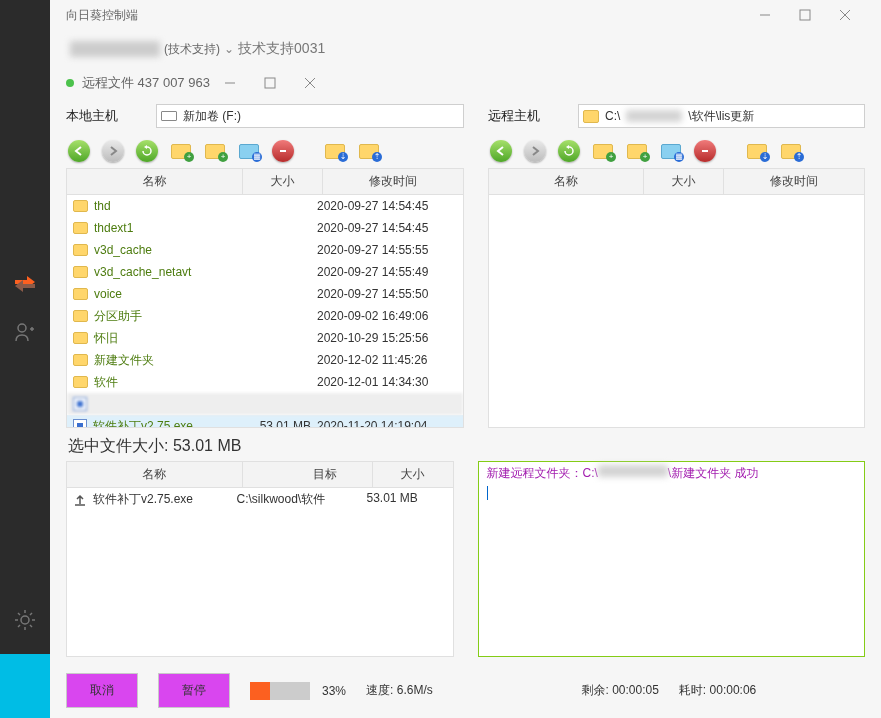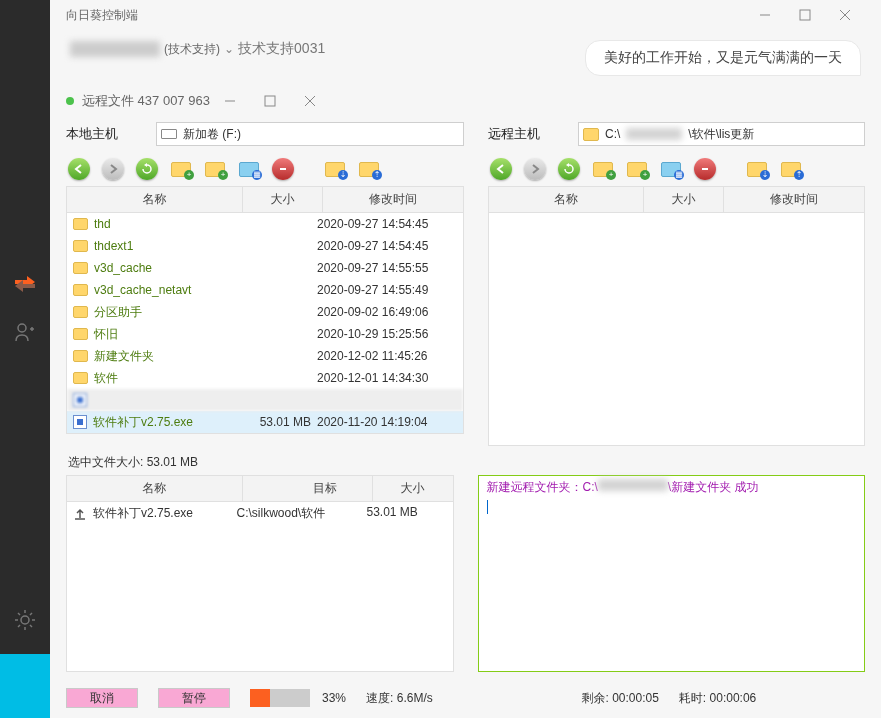--- a/index.html
+++ b/index.html
@@ -72,33 +72,33 @@
   .tbody { max-height:232px; overflow-y:auto;}
   .tr { display:flex; align-items:center; padding:2px 6px; height:22px;}
   .tr.selected { background:#def0fb;}
   .tr.blurred { background:#eee; filter:blur(1.5px);}
   .td-name{flex:1; display:flex; align-items:center; gap:6px; color:#4d7c0f; overflow:hidden; white-space:nowrap;}
   .td-size{width:74px; text-align:right; color:#333; padding-right:6px;}
   .td-date{width:140px; text-align:left; color:#333; font-family:"Segoe UI", sans-serif;}
   .folder-sm { width:15px; height:12px; background:#ffd66b; border:1px solid #e0b84e; border-radius:2px; flex-shrink:0;}
   .exe-sm { width:14px; height:14px; border:1px solid #6a8fcf; background:#fff; position:relative; flex-shrink:0;}
   .exe-sm::after{content:""; position:absolute; left:3px; top:3px; width:6px; height:6px; background:#3a6fcf;}
-  .selinfo { padding:8px 4px 4px 2px; color:#333; font-size:12px;}
+  .selinfo { padding:8px 4px 4px 2px; color:#333; font-size:16px;}
   .queue { border:1px solid #e0e0e0; background:#fff; flex:1; min-height:118px; display:flex; flex-direction:column;}
   .qhead { display:flex; background:#f3f3f3; border-bottom:1px solid #e0e0e0;}
   .qh { padding:4px 8px; color:#444; border-right:1px solid #e0e0e0; text-align:center;}
   .qh:last-child{border-right:none;}
   .qc1{flex:1;} .qc2{width:130px;padding-left:44px;} .qc3{width:80px;}
   .qr{display:flex; padding:3px 6px;}
   .qr .q1{flex:1; display:flex; align-items:center; gap:6px;}
   .qr .q2{width:130px;} .qr .q3{width:80px;}
   .logbox { border:1px solid #84cc16; background:#fff; flex:1; min-height:140px; padding:3px 8px; color:#a21caf; position:relative;}
   .cursor-line { position:absolute; left:8px; top:24px; width:1px; height:14px; background:#0066cc;}
   .footer { margin-top:10px; padding:6px 0 10px 0; display:flex; align-items:center; gap:20px;}
-  .btn { width:72px; height:20px; background:#f9a8d4; border:1px solid #c9c9c9; color:#333; display:flex; align-items:center; justify-content:center; cursor:pointer;}
+  .btn { width:72px; height:35px; background:#d946ef; border:1px solid #c9c9c9; color:#333; display:flex; align-items:center; justify-content:center; cursor:pointer;}
   .progress-wrap { display:flex; align-items:center; gap:12px;}
   .progress { width:60px; height:18px; background:#ccc; position:relative;}
   .progress .fill { height:100%; background:#fc6020;}
   .stat { color:#333;}
   svg{display:block;}
 </style>
 </head>
 <body>
 
 <div class="sidebar">
@@ -158,21 +158,20 @@
 
   <div class="userrow">
     <div class="usercol">
       <div class="userline1">
         <span class="blur"></span>
         <span>(技术支持)</span>
         <span class="caret">⌄</span>
       </div>
       <div class="userline2">技术支持0031</div>
     </div>
-    <div class="banner">美好的工作开始，又是元气满满的一天</div>
   </div>
 
   <div class="panel-titlebar">
     <div class="dot"></div>
     <span class="ptitle">远程文件 437 007 963</span>
     <div class="spacer"></div>
     <div class="win-btn">
       <svg width="12" height="12">
           <line x1="1" y1="6" x2="11" y2="6" stroke="#888"></line>
         </svg>
@@ -290,20 +289,28 @@
                 <div class="td-size"></div>
                 <div class="td-date">2020-09-27 14:55:55</div>
               </div>
               <div class="tr">
                 <div class="td-name">
                   <div class="folder-sm"></div>
                   <span>v3d_cache_netavt</span>
                 </div>
                 <div class="td-size"></div>
                 <div class="td-date">2020-09-27 14:55:49</div>
+              </div>
+              <div class="tr">
+                <div class="td-name">
+                  <div class="folder-sm"></div>
+                  <span>voice</span>
+                </div>
+                <div class="td-size"></div>
+                <div class="td-date">2020-09-27 14:55:50</div>
               </div>
               <div class="tr">
                 <div class="td-name">
                   <div class="folder-sm"></div>
                   <span>分区助手</span>
                 </div>
                 <div class="td-size"></div>
                 <div class="td-date">2020-09-02 16:49:06</div>
               </div>
               <div class="tr">

